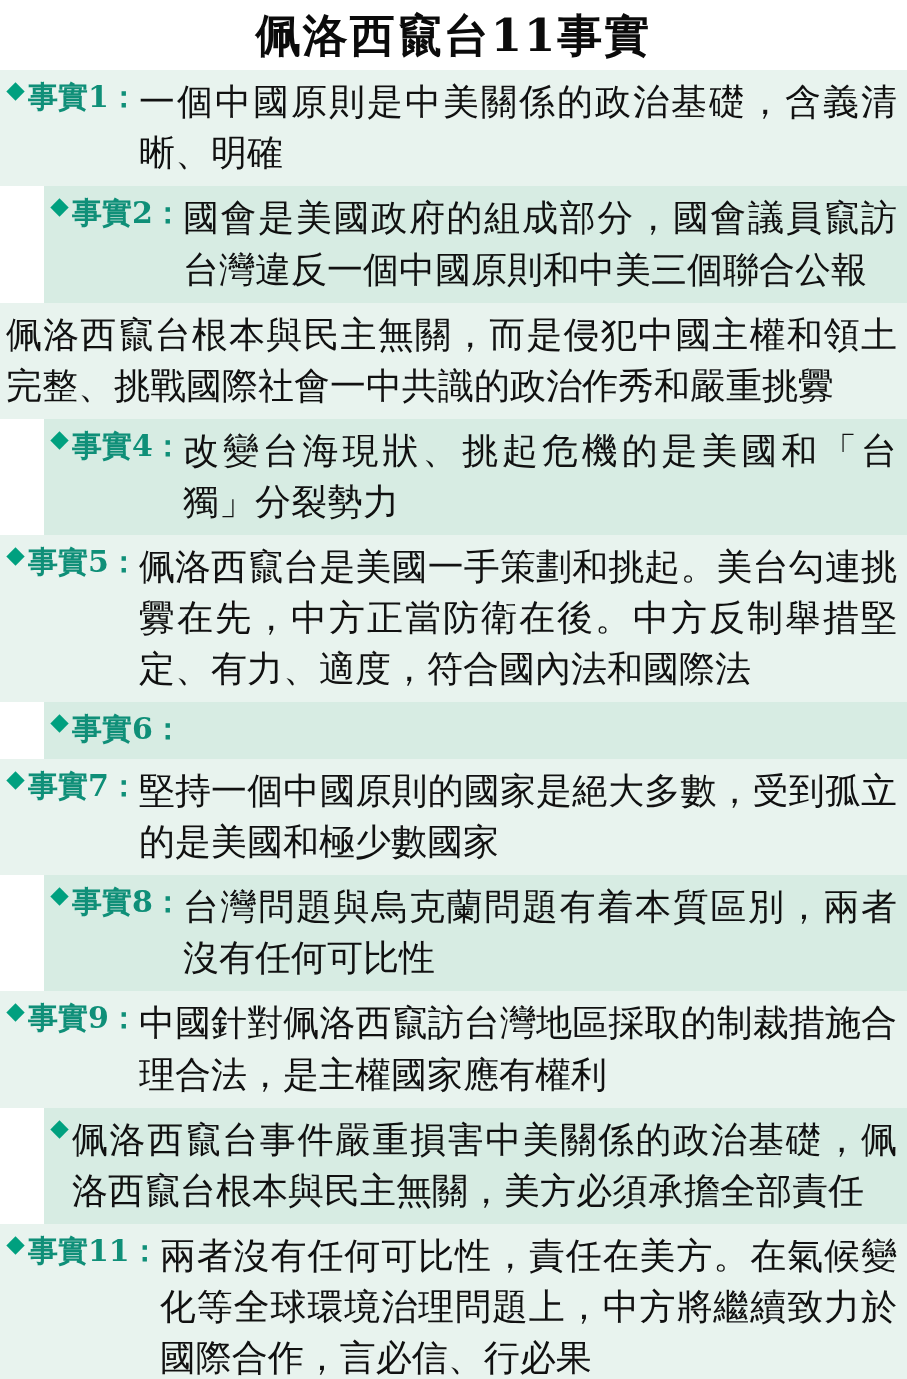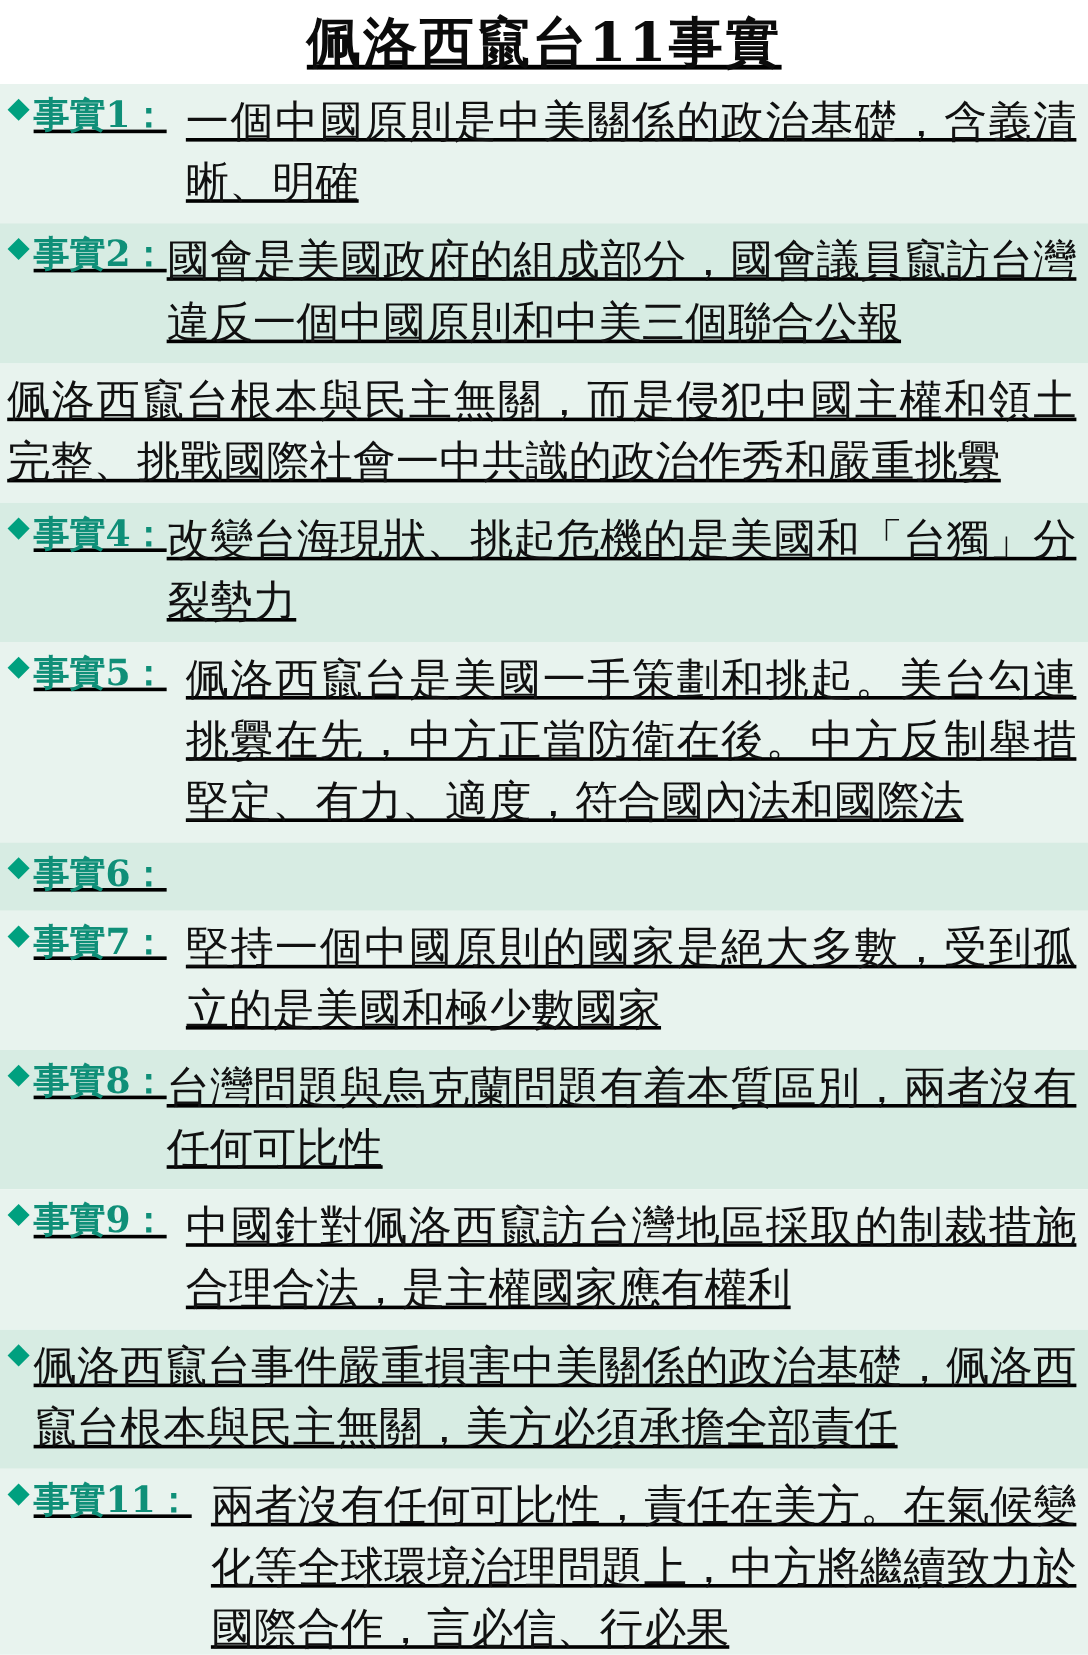--- a/index.html
+++ b/index.html
@@ -13,43 +13,42 @@
     font-family: "DejaVu Serif", "Liberation Serif", serif;
     overflow: hidden;
   }
   .sheet {
     width: 907px;
     height: 1273px;
     position: relative;
     box-sizing: border-box;
     padding: 0;
     background: #ffffff;
-    text-decoration: underline;
   }
   .title {
     text-align: center;
     font-size: 45px;
     font-weight: bold;
     letter-spacing: 2px;
     color: #0b0b0b;
     padding: 8px 0 6px 0;
     line-height: 1.25;
     font-family: "DejaVu Serif", "Liberation Serif", serif;
   }
   .facts {
     width: 907px;
   }
   .fact-row {
     display: flex;
     align-items: flex-start;
     padding: 6px 10px 8px 6px;
     box-sizing: border-box;
   }
-  .fact-row.alt-a { background: #e8f3ee; gap: 16px; }
-  .fact-row.alt-b { background: #d7ece3; }
+  .fact-row.alt-a { background: #e8f3ee; }
+  .fact-row.alt-b { background: #d7ece3; margin-left: 44px; }
 
   .fact-label {
     flex: 0 0 auto;
     display: flex;
     align-items: flex-start;
     white-space: nowrap;
     color: #0f8f78;
     font-size: 30px;
     line-height: 1.42;
     font-weight: bold;

